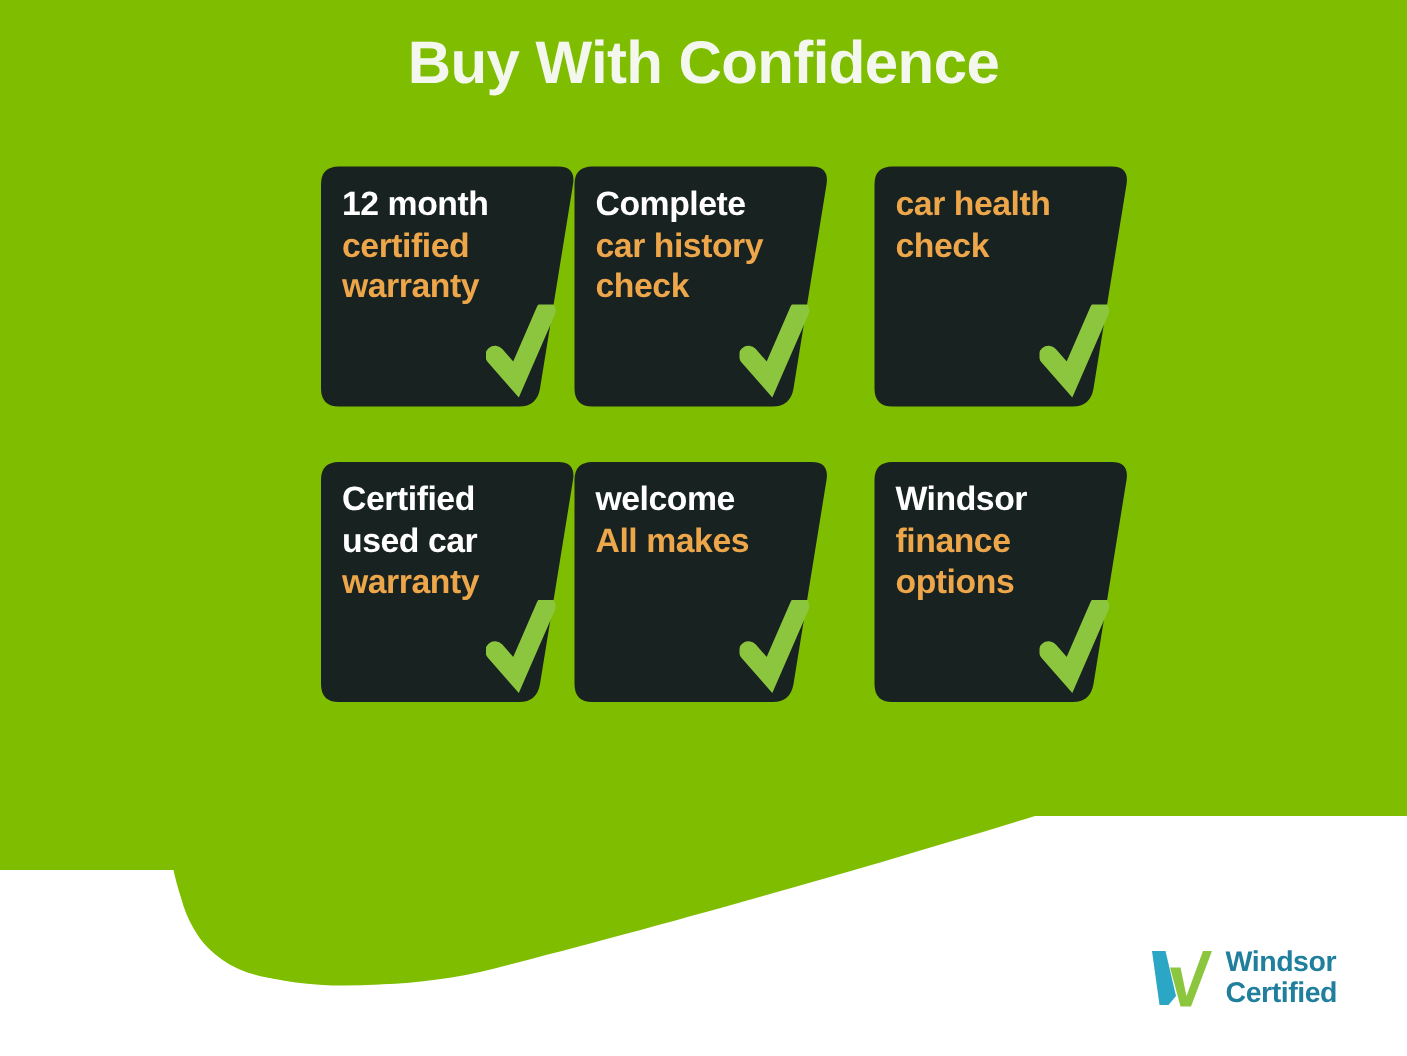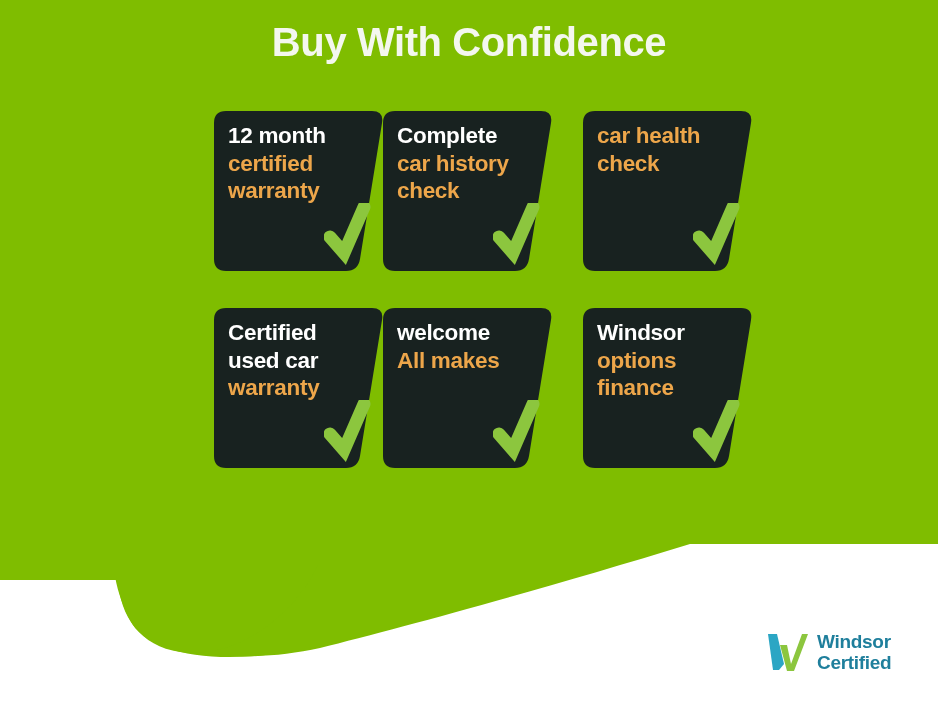--- a/index.html
+++ b/index.html
@@ -218,22 +218,22 @@
     <div class="card col2 row1">
       <svg class="shape" viewBox="0 0 170 160" aria-hidden="true">
         <path d="M 12,0 L 158,0 Q 170,0 168,12 L 146,148 Q 144,160 132,160
                  L 12,160 Q 0,160 0,148 L 0,12 Q 0,0 12,0 Z" fill="#182220"></path>
       </svg>
       <svg class="check" style="left:110px; top:92px;" viewBox="0 0 52 62" aria-hidden="true">
         <path d="M 6,34 L 20,50 L 40,4" stroke="#8cc63e" stroke-width="13" fill="none" stroke-linecap="round" stroke-linejoin="miter"></path>
       </svg>
       <div class="card-text">
         <span class="line-white">Windsor</span>
+        <span class="line-orange">finance</span>
         <span class="line-orange">options</span>
-        <span class="line-orange">finance</span>
       </div>
     </div>
 
   </div>
 
   <div id="logo">
     <svg id="logo-mark" viewBox="0 0 44 42" aria-hidden="true">
       <path d="M 4,3 L 13,3 L 20,33 L 15,39 L 9,39 Z" fill="#2ba6c4"></path>
       <path d="M 15,39 L 20,33 L 27,3 L 36,3 L 26,39 Z" fill="#2ba6c4" opacity="0"></path>
       <path d="M 16,14 L 23,14 L 27,33 L 38,3 L 44,3 L 30,40 L 23,40 Z" fill="#8cc63e"></path>

